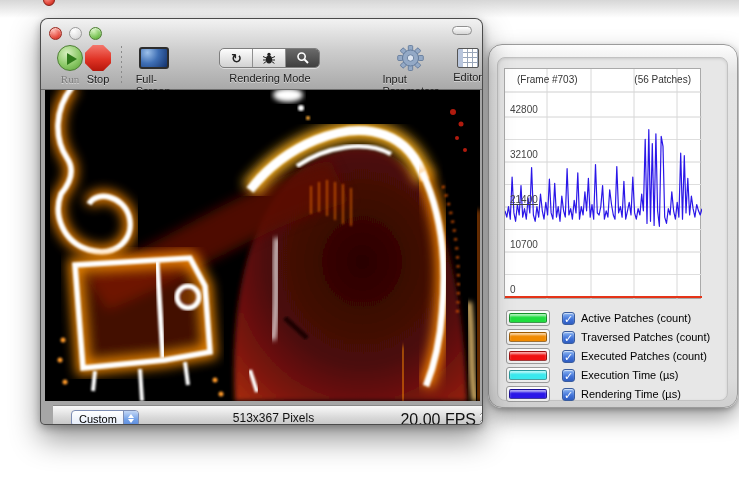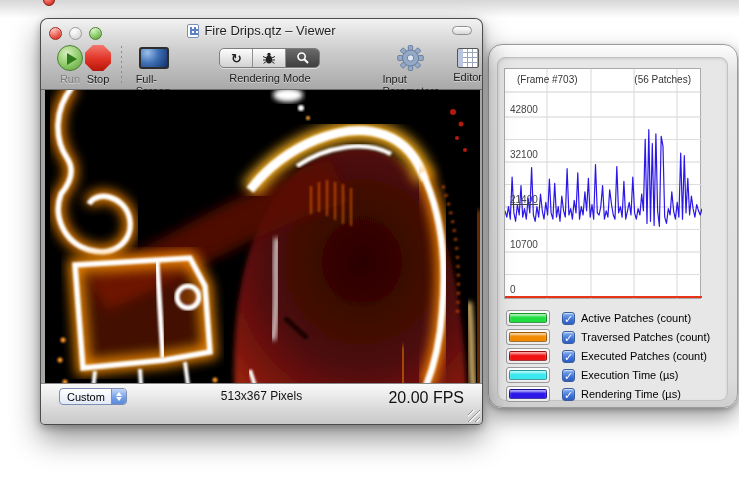--- a/index.html
+++ b/index.html
@@ -56,21 +56,21 @@
     background-image:repeating-linear-gradient(0deg,#5b82c4 0 2px,transparent 2px 4px),
                      repeating-linear-gradient(90deg,#5b82c4 0 2px,transparent 2px 4px);
     background-size:8px 8px; background-position:2px 2px; background-repeat:no-repeat; }
   .win-title { font-size:13px; color:#1f1f1f; text-shadow:0 1px 0 rgba(255,255,255,.6); }
   .pill { position:absolute; right:10px; top:7px; width:20px; height:9px; border-radius:5px;
     background:linear-gradient(#fff,#d6d6d6); border:1px solid #8f8f8f; }
 
   .toolbar { position:absolute; left:0; top:22px; width:100%; height:49px; display:flex; align-items:flex-start; }
   .tb-item { display:flex; flex-direction:column; align-items:center; margin-top:4px; }
   .tb-label { font-size:11px; color:#1d1d1d; margin-top:2px; text-shadow:0 1px 0 rgba(255,255,255,.5); }
-  .tb-label.dim { color:#7e7e7e; }
+  .tb-label.dim { color:#7e7e7e;font-family:Liberation Serif, serif; }
   .run-ico { width:26px; height:26px; border-radius:50%;
     background:radial-gradient(circle at 38% 30%, #d8f0c0, #8cc968 55%, #559e31); border:1px solid #4e7f35;
     position:relative; }
   .run-ico::after { content:""; position:absolute; left:9px; top:7px;
     border-left:10px solid #2f7a1a; border-top:6px solid transparent; border-bottom:6px solid transparent; }
   .stop-ico { width:26px; height:26px;
     background:linear-gradient(#f4776c,#e03325 55%,#b5170b);
     clip-path:polygon(30% 0,70% 0,100% 30%,100% 70%,70% 100%,30% 100%,0 70%,0 30%); }
   .sep { width:1px; height:40px; margin:5px 10px 0 10px;
     background-image:repeating-linear-gradient(#8a8a8a 0 2px, transparent 2px 5px); }
@@ -85,21 +85,21 @@
   .gear-ico svg { display:block; }
   .editor-ico { width:22px; height:20px; background:#fff; border:1px solid #555; border-radius:2px;
     background-image:
       linear-gradient(90deg,#b9c6dd 0 5px, transparent 5px),
       repeating-linear-gradient(0deg,transparent 0 4px,#9aa7bb 4px 5px),
       repeating-linear-gradient(90deg,transparent 0 4px,#9aa7bb 4px 5px); }
 
   .canvas-wrap { position:absolute; left:4px; top:71px; width:435px; height:311px; background:#000; }
   .canvas-wrap svg { display:block; }
 
-  .statusbar { position:absolute; left:0; bottom:0; width:100%; height:41px;
+  .statusbar { position:absolute; left:12px; bottom:0; width:100%; height:19px;
     background:linear-gradient(#fafafa,#d8d8d8 65%,#c9c9c9); border-top:1px solid #898989; }
   .popup { position:absolute; left:18px; top:4px; width:68px; height:17px; border:1px solid #7d8db4;
     border-radius:4px; background:linear-gradient(#fff,#e2eaf8); display:flex; align-items:center; overflow:hidden; }
   .popup-text { flex:1; font-size:11px; padding-left:7px; color:#000; }
   .popup-cap { width:15px; height:100%; background:linear-gradient(#c3d7f5,#6f9ee8 60%,#5b8ada);
     border-left:1px solid #7d8db4; display:flex; flex-direction:column; align-items:center; justify-content:center; }
   .cap-arrow-up { width:0; height:0; border-left:3px solid transparent; border-right:3px solid transparent;
     border-bottom:4px solid #fff; margin-bottom:1px; }
   .cap-arrow-dn { width:0; height:0; border-left:3px solid transparent; border-right:3px solid transparent;
     border-top:4px solid #fff; }
@@ -193,24 +193,20 @@
     </div>
   </div>
 
   <div class="viewer">
     <div class="chrome">
       <div class="titlebar">
         <div class="lights">
           <div class="light close"></div>
           <div class="light min"></div>
           <div class="light zoom"></div>
-        </div>
-        <div class="title-wrap">
-          <div class="doc-ico"></div>
-          <div class="win-title">Fire Drips.qtz – Viewer</div>
         </div>
         <div class="pill"></div>
       </div>
 
       <div class="toolbar">
         <div class="tb-item" style="margin-left:16px">
           <div class="run-ico"></div>
           <div class="tb-label dim">Run</div>
         </div>
         <div class="tb-item" style="margin-left:2px">

